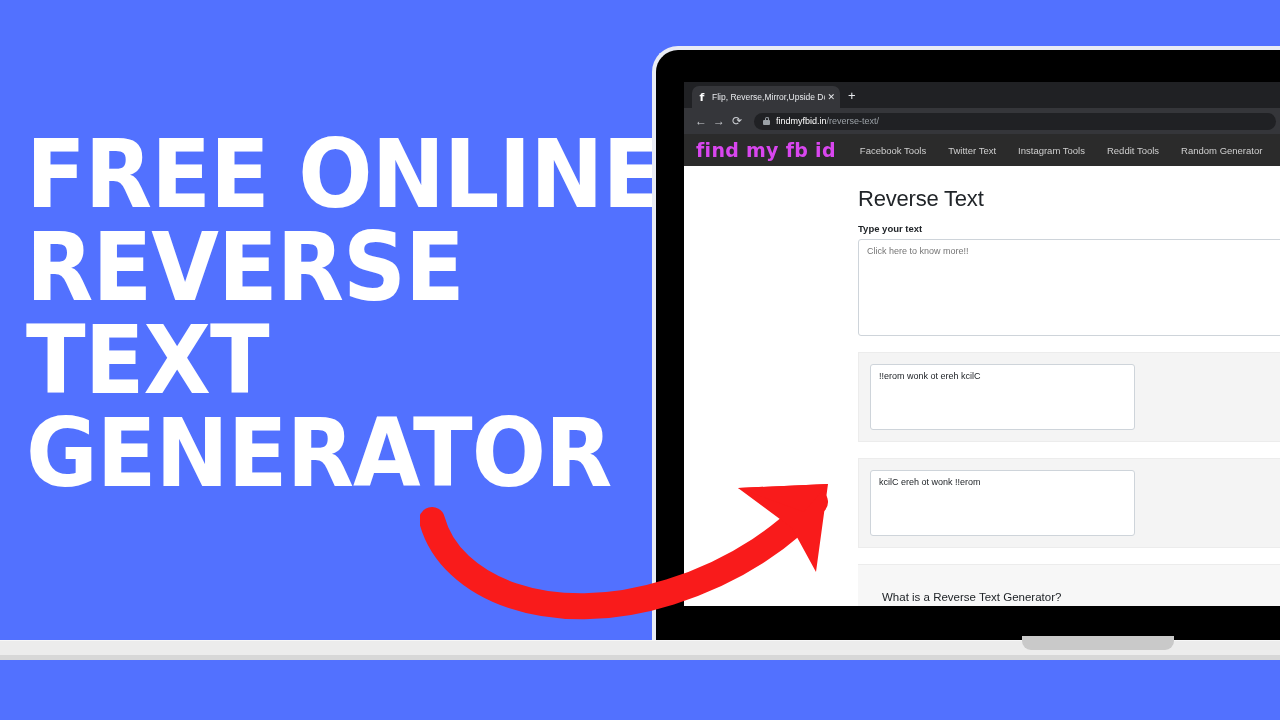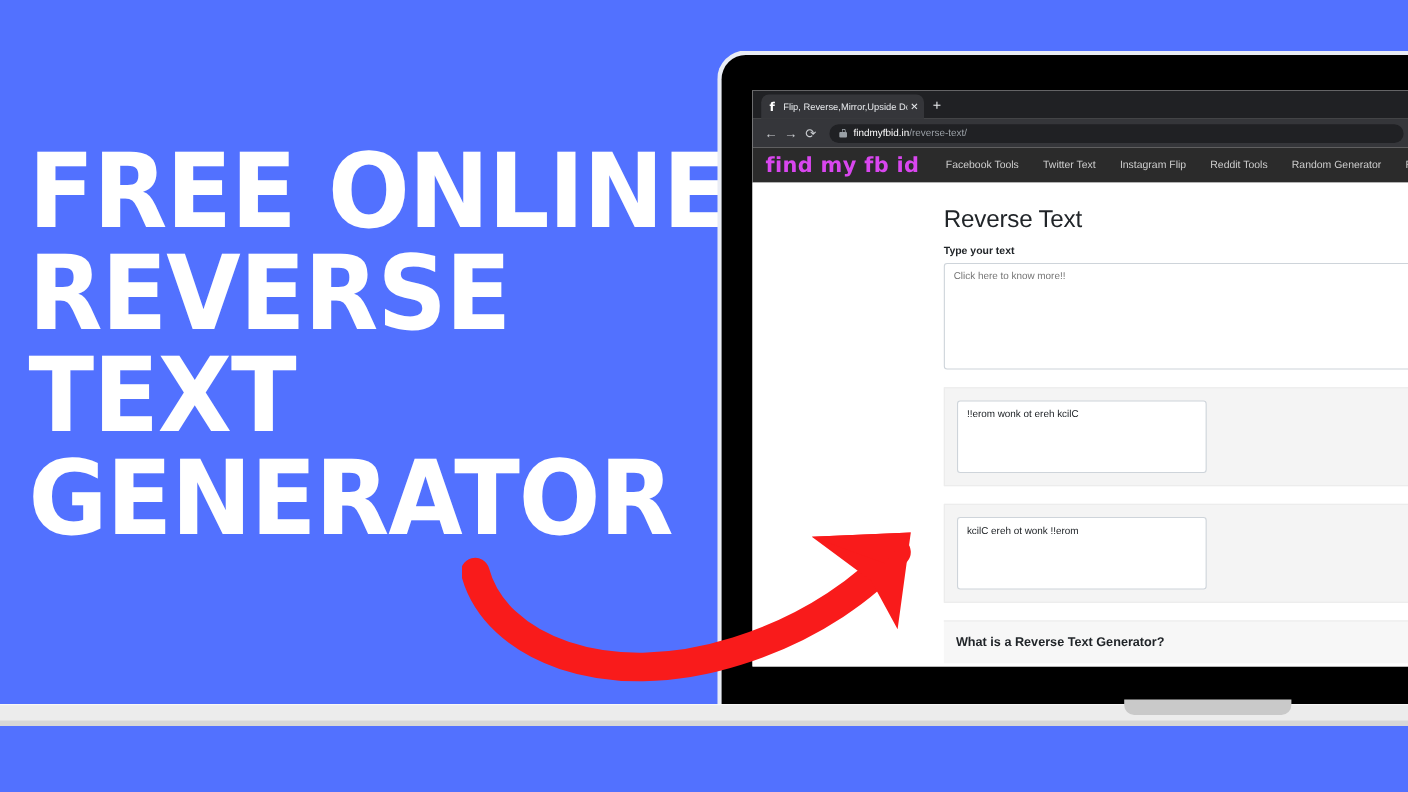--- a/index.html
+++ b/index.html
@@ -297,35 +297,35 @@
     margin-top: 5px;
   }
   .panel {
     margin-top: 16px;
     background: #f4f4f4;
     border: 1px solid #ececec;
     padding: 11px;
     box-sizing: border-box;
   }
   .panel .ta {
-    width: 227px;
+    width: 265px;
     height: 66px;
     color: #212529;
   }
   .faq {
     margin-top: 16px;
     background: #f7f7f7;
     border-top: 1px solid #ececec;
     padding: 13px 11px;
     box-sizing: border-box;
   }
   .faq h2 {
-    margin: 0;
+    margin: 13px;
     font-size: 11.5px;
-    font-weight: bold;
+    font-weight: normal;
     color: #212529;
   }
 
   
   .arrow {
     position: absolute;
     left: 420px;
     top: 470px;
     width: 430px;
     height: 200px;
@@ -375,21 +375,21 @@
           <span class="host">findmyfbid.in</span><span class="path">/reverse-text/</span>
         </span>
       </div>
     </div>
 
     <div class="sitenav">
       <span class="brand">find my fb id</span>
       <div class="navlinks">
         <span class="navlink">Facebook Tools</span>
         <span class="navlink">Twitter Text</span>
-        <span class="navlink">Instagram Flip</span>
+        <span class="navlink">Instagram Tools</span>
         <span class="navlink">Reddit Tools</span>
         <span class="navlink">Random Generator</span>
         <span class="navlink">Reddit Tools</span>
       </div>
     </div>
 
     <div class="page">
       <div class="content">
         <h1 class="h1">Reverse Text</h1>
         <div class="label">Type your text</div>

